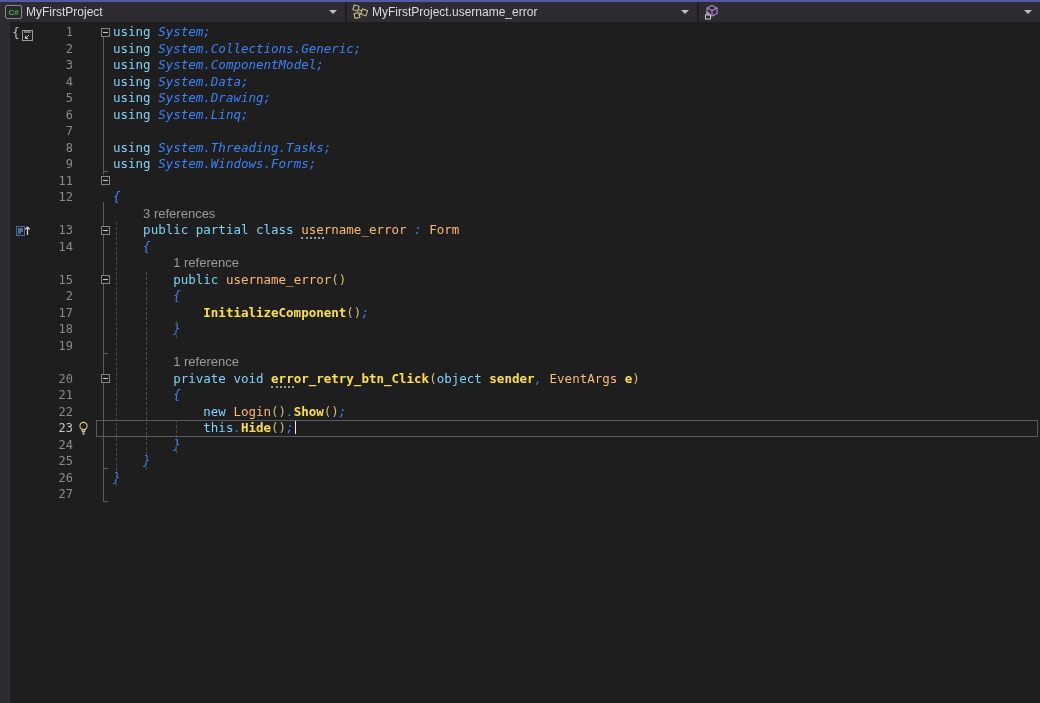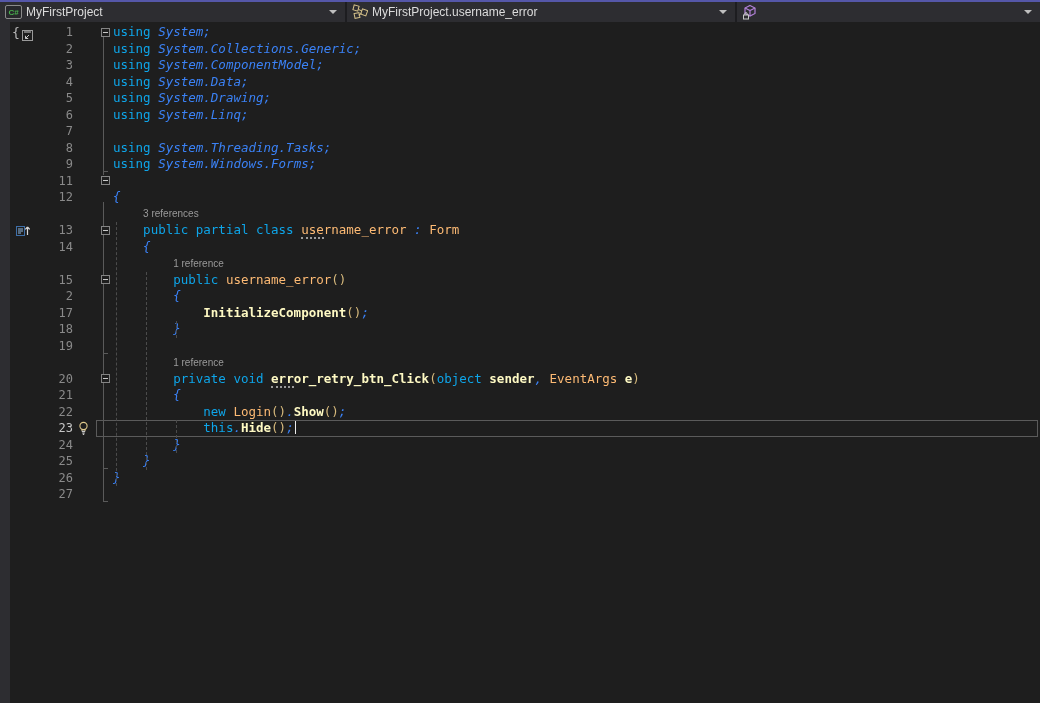--- a/index.html
+++ b/index.html
@@ -11,21 +11,21 @@
   .navbar { position:absolute; top:0; left:0; right:0; height:22px;
             background:#2D2D31; border-top:2px solid #5557A9; display:flex; }
   .nav-section { position:relative; display:flex; align-items:center; height:20px;
                  font-family:"Liberation Sans", sans-serif; font-size:12px; color:#DCDCDC;
                  padding-left:5px; overflow:hidden; }
   .nav-section .lbl { white-space:nowrap; margin-left:4px; }
   .nav-sep { width:2px; height:20px; background:#1D1D20; }
   .chev { position:absolute; right:8px; top:8px; width:0; height:0;
           border-left:4px solid transparent; border-right:4px solid transparent;
           border-top:4px solid #BFBFBF; }
-  .s1 { width:345px; } .s2 { width:388px; } .s3 { flex:1; }
+  .s1 { width:345px; } .s2 { width:350px; } .s3 { flex:1; }
   .csproj-ico { width:17px; height:14px; border:1px solid #8A8A8A; border-radius:2px;
                 background:#27282B; color:#49B04D; font-size:8px; font-weight:bold;
                 display:flex; align-items:center; justify-content:center;
                 font-family:"Liberation Sans", sans-serif; flex:0 0 auto; }
 
   
   .glyph-strip { position:absolute; top:22px; bottom:0; left:0; width:10px; background:#2D2D31; }
   .topleft-glyph { position:absolute; top:24px; left:12px; height:17px; display:flex;
                    align-items:center; color:#B9B9B9; font-size:13px; }
   .topleft-glyph .mini-box { margin-left:2px; margin-top:5px; }
@@ -35,27 +35,27 @@
   .gut { width:73px; text-align:right; color:#8A8A8A; font-size:12px; flex:0 0 auto; }
   .row.current .gut { color:#C6C6C6; }
   .bulbslot { width:24px; flex:0 0 auto; display:flex; align-items:center; padding-left:4px; }
   .foldslot { width:16px; flex:0 0 auto; display:flex; align-items:center; justify-content:center; }
   .foldbox { width:9px; height:9px; border:1px solid #848484; background:#1E1E1E;
              position:relative; z-index:3; }
   .foldbox::after { content:""; position:absolute; left:1px; right:1px; top:3px;
                     height:1px; background:#C8C8C8; }
   .codetext { flex:1; white-space:pre; font-size:12.5px; line-height:16.5px; }
 
-  .tok.kw { color:#0ea5e9; }
+  .tok.kw { color:#7dd3fc; }
   .tok.ty { color:#fdba74;margin-top:20px; }
   .tok.pl { color:#3b82f6;font-style:italic; }
-  .tok.m, .tok.pm { color:#fef9c3; font-weight:bold; }
+  .tok.m, .tok.pm { color:#fde047; font-weight:bold; }
   .tok.pr { color:#D7BA7D; }
   .tok.trk { border-bottom:2px dotted #9B9B9B; }
-  .lens { font-family:"Liberation Sans", sans-serif; font-size:10px; color:#9A9A9A; }
+  .lens { font-family:"Liberation Sans", sans-serif; font-size:13px; color:#9A9A9A; }
 
   .row.current::after { content:""; position:absolute; left:96px; right:2px; top:0; bottom:0;
                         border:1px solid #5B5B5B; pointer-events:none; }
   .cursor { display:inline-block; width:1.5px; height:13px; background:#EDEDED;
             vertical-align:-2px; margin-left:1px; }
 
   .vseg { position:absolute; width:0; z-index:1; }
   .vseg.fold { border-left:1px solid #5A5A5A; }
   .vseg.guide { border-left:1px dashed #4B4B4B; }
   .hook { position:absolute; width:5px; height:0; border-top:1px solid #5A5A5A; z-index:1; }

